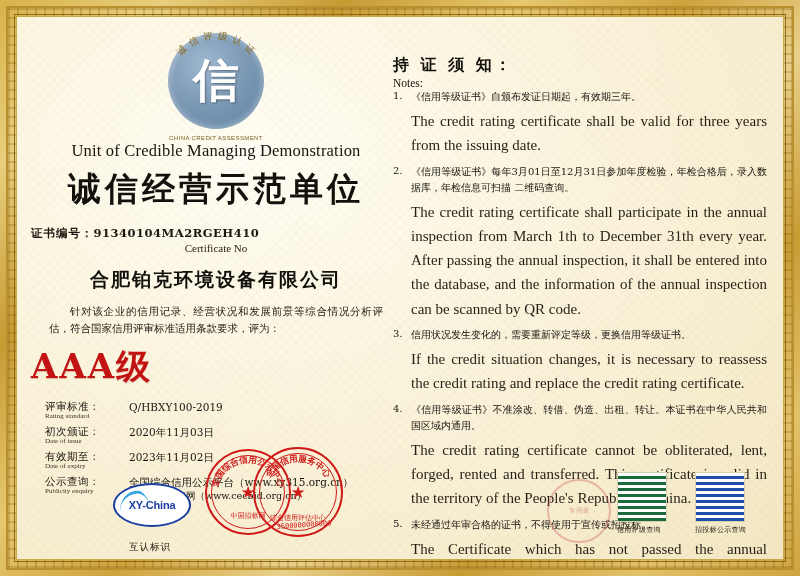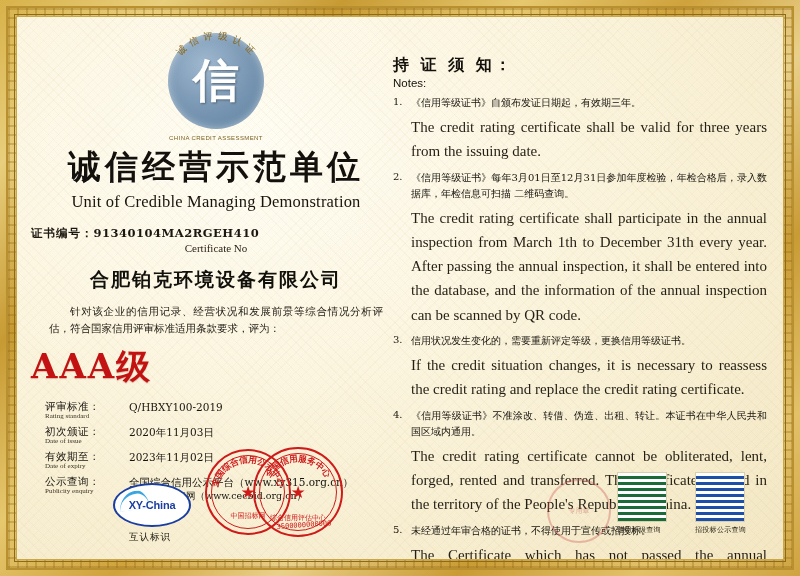--- a/index.html
+++ b/index.html
@@ -233,25 +233,25 @@
 
   
   #notes-title-cn {
     font-family: "DejaVu Serif", serif;
     font-weight: bold;
     font-size: 16px;
     letter-spacing: 3px;
     color: #14110c;
   }
   #notes-title-en {
-    font-family: Liberation Sans, sans-serif;
+    font-family: Liberation Serif, serif;
     font-size: 11.5px;
     color: #14110c;
     margin-top: 1px;
-    margin-bottom: 6px;
+    margin-bottom: 0;
   }
   .note-item {
     display: flex;
     margin-bottom: 6px;
   }
   .note-idx {
     flex: 0 0 18px;
     font-family: "DejaVu Serif", serif;
     font-size: 10px;
     color: #17140e;
@@ -309,21 +309,21 @@
     width: 30px; height: 16px;
     border-top: 3px solid #3aa6e0;
     border-radius: 60% 40% 0 0 / 100% 100% 0 0;
     transform: rotate(-8deg);
   }
   #xy-caption {
     text-align: center;
     font-family: "DejaVu Serif", serif;
     font-size: 9.5px;
     color: #17140e;
-    margin-top: 4px;
+    margin-top: 14px;
     letter-spacing: 1px;
   }
 
   
   .seal {
     position: absolute;
     border-radius: 50%;
     border: 2.2px solid #cf1a1a;
     box-sizing: border-box;
   }
@@ -429,22 +429,22 @@
             </defs>
             <text>
               <textPath href="#ringpath" startOffset="50%" text-anchor="middle">诚 信 评 级 认 证</textPath>
             </text>
           </svg>
         </div>
         <div id="emblem-glyph">信</div>
         <div id="emblem-sub">CHINA CREDIT ASSESSMENT</div>
       </div>
 
+      <div id="title-en">Unit of Credible Managing Demonstration</div>
       <div id="title-cn">诚信经营示范单位</div>
-      <div id="title-en">Unit of Credible Managing Demonstration</div>
 
       <div class="cert-no-row">
         <span class="lbl-cn">证书编号：</span><span class="num">91340104MA2RGEH410</span>
       </div>
       <div class="cert-no-en">Certificate  No</div>
 
       <div id="company-name">合肥铂克环境设备有限公司</div>
 
       <div id="description">针对该企业的信用记录、经营状况和发展前景等综合情况分析评估，符合国家信用评审标准适用条款要求，评为：</div>
 

